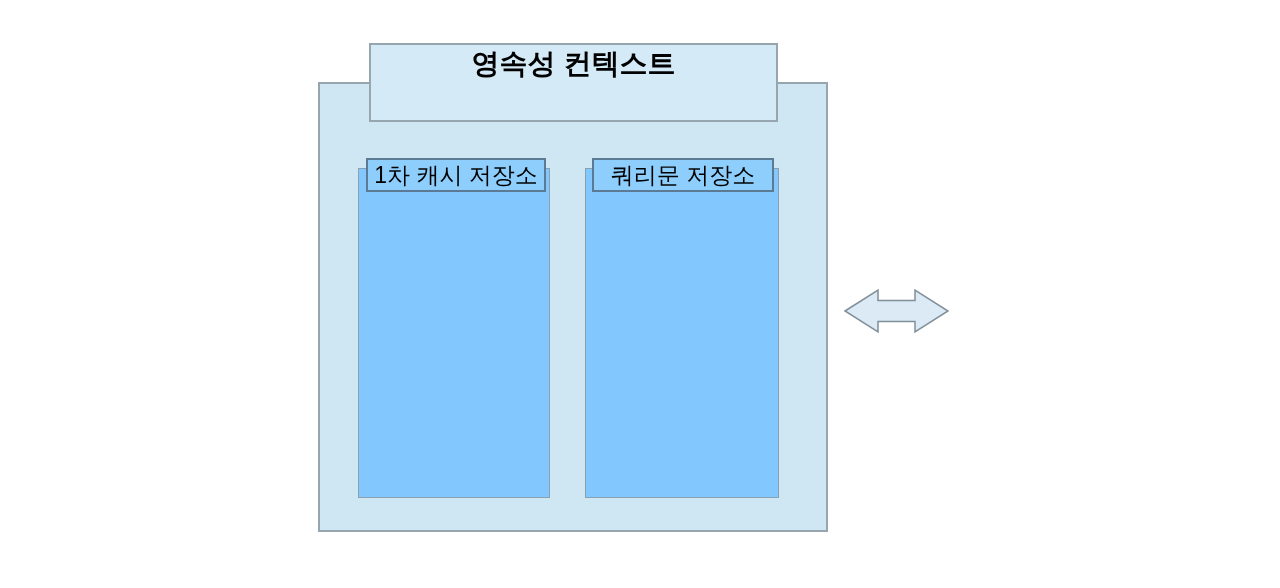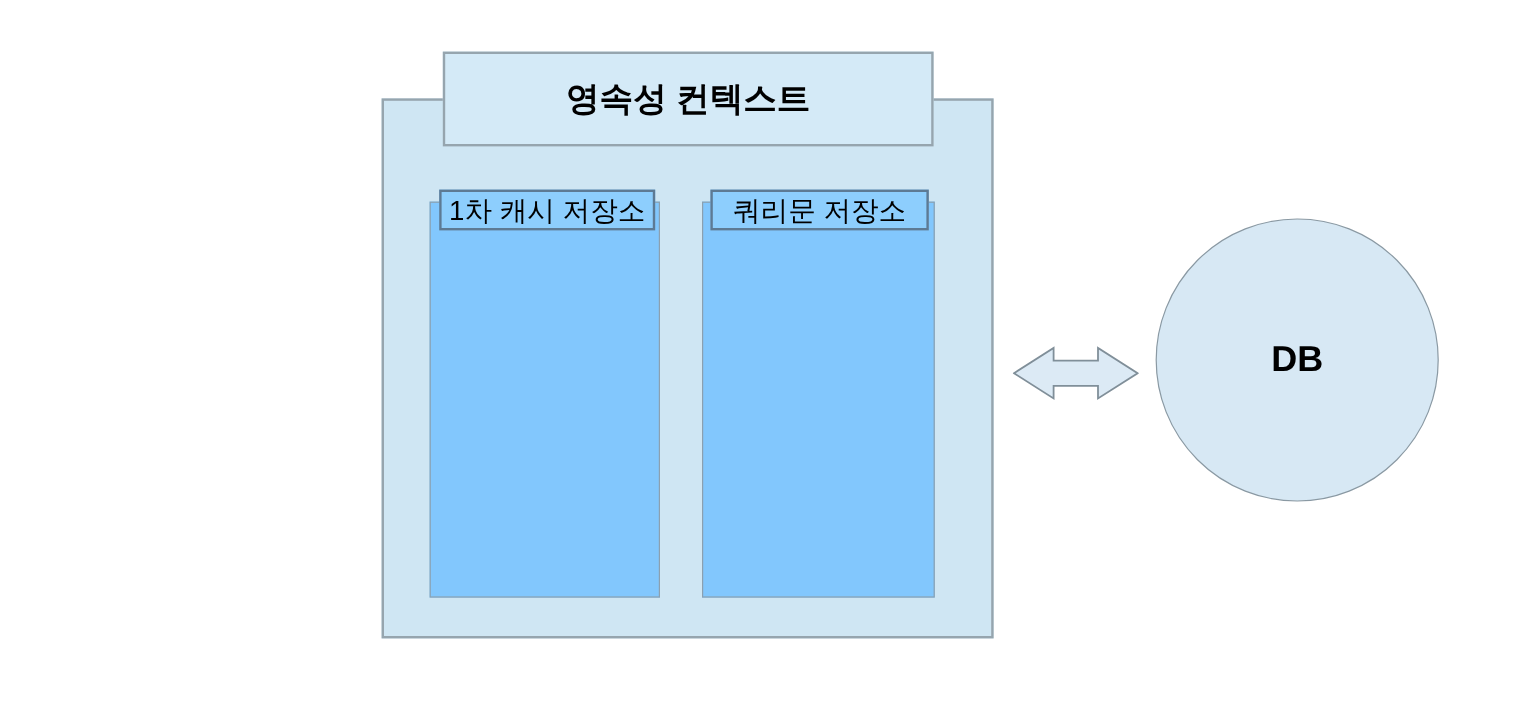--- a/index.html
+++ b/index.html
@@ -30,21 +30,20 @@
   .title-box {
     position: absolute;
     left: 369px;
     top: 43px;
     width: 409px;
     height: 79px;
     background: #d4eaf7;
     border: 2px solid #96a5ae;
     box-sizing: border-box;
     display: flex;
-    align-items: center;
     justify-content: center;
     z-index: 3;
   }
   .title-box .title-text {
     font-size: 28px;
     font-weight: bold;
     color: #000000;
     letter-spacing: 0px;
   }
   
@@ -136,17 +135,14 @@
   <div class="store-label right">
     <span class="label-text">쿼리문 저장소</span>
   </div>
 
   <div class="arrow-wrap">
     <svg width="105" height="46" viewBox="0 0 105 46" xmlns="http://www.w3.org/2000/svg">
       <polygon class="arrow-shape" points="1,23 34,2 34,12.5 71,12.5 71,2 104,23 71,44 71,33.5 34,33.5 34,44"></polygon>
     </svg>
   </div>
 
-  <div class="db-circle">
-    <span class="db-text">DB</span>
-  </div>
 
 </div>
 
 </body></html>

